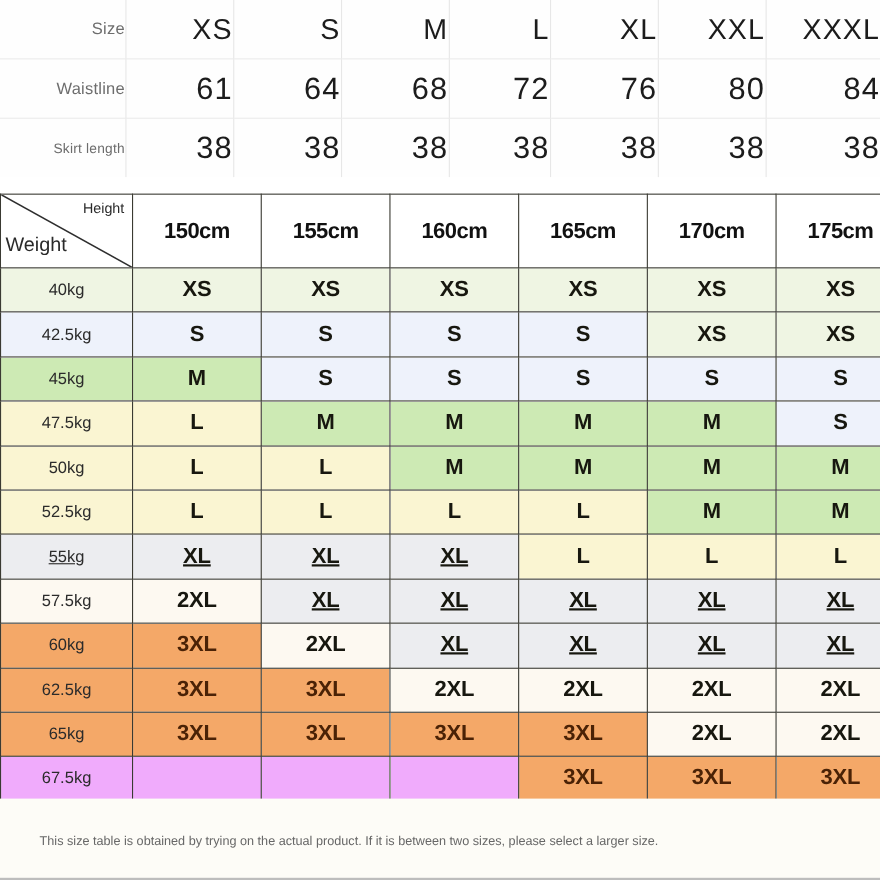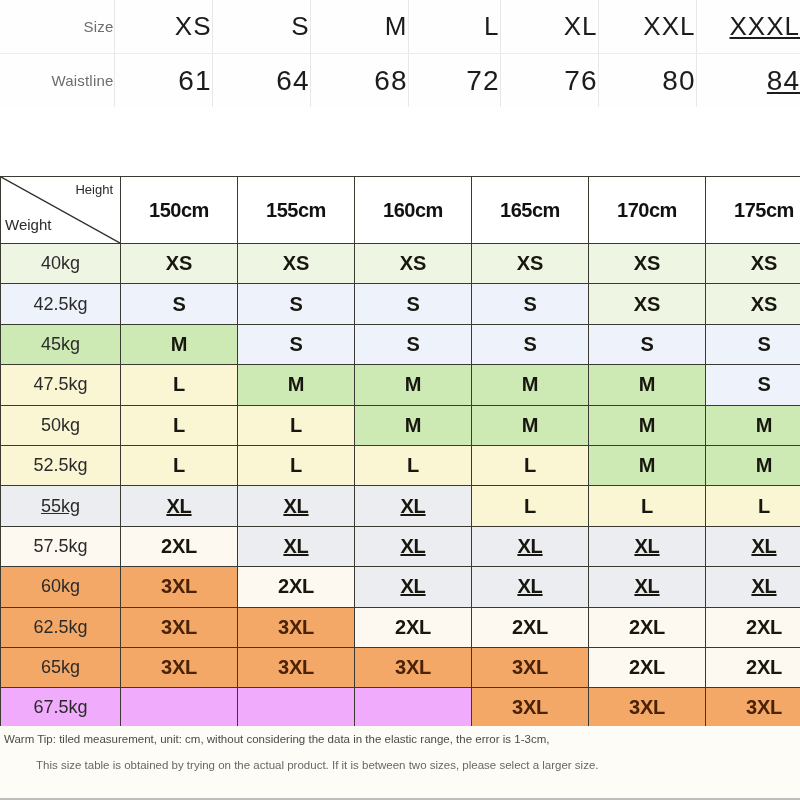--- a/index.html
+++ b/index.html
@@ -22,21 +22,21 @@
     height:53px;
     border-right:1px solid #e7e7e7;
     border-bottom:1px solid #ececec;
     text-align:right;
     vertical-align:middle;
     padding:0;
     overflow:hidden;
     white-space:nowrap;
   }
   .top-table tr:last-child td{border-bottom:none;}
-  .top-table td:last-child{border-right:none;text-decoration:underline;}
+  .top-table td:last-child{border-right:none;}
   .top-rowlabel{
     color:#6d6d6d;
     font-size:15px;
     letter-spacing:.2px;
   }
   .top-rowlabel.small{font-size:12.5px;}
   .top-val{
     color:#1c1c1c;
     font-size:28px;
     font-weight:300;
@@ -77,33 +77,33 @@
     position:absolute;left:0;top:0;width:100%;height:100%;
     overflow:hidden;
   }
   .corner .diag svg{display:block;width:100%;height:100%;}
   .corner .lbl-h{
     position:absolute;right:7px;top:5px;
     font-size:13px;color:#2a2a2a;
   }
   .corner .lbl-w{
     position:absolute;left:4px;bottom:10px;
-    font-size:15px;color:#2a2a2a;
+    font-size:18px;color:#2a2a2a;
   }
 
   .colhead{
     background:#ffffff;
     color:#111;
     font-size:20px;
     font-weight:700;
     letter-spacing:-0.5px;
   }
   .rowhead{
     color:#2b2b2b;
-    font-size:18px;
+    font-size:15px;
     font-weight:400;
     text-align:center;
   }
   .cell{
     font-size:20px;
     font-weight:700;
     color:#17170f;
     letter-spacing:-0.2px;
   }
   .cell.c-3XL{color:#4a2206;}
@@ -164,20 +164,30 @@
         <tr>
           <td class="top-rowlabel">Waistline</td>
           <td class="top-val">61</td>
           <td class="top-val">64</td>
           <td class="top-val">68</td>
           <td class="top-val">72</td>
           <td class="top-val">76</td>
           <td class="top-val">80</td>
           <td class="top-val">84</td>
         </tr>
+        <tr>
+          <td class="top-rowlabel small">Skirt length</td>
+          <td class="top-val">38</td>
+          <td class="top-val">38</td>
+          <td class="top-val">38</td>
+          <td class="top-val">38</td>
+          <td class="top-val">38</td>
+          <td class="top-val">38</td>
+          <td class="top-val">38</td>
+        </tr>
       </tbody>
   </table>
 
   <div class="matrix-wrap">
     <table class="matrix">
       <colgroup>
         <col style="width:120px">
           <col style="width:117px">
           <col style="width:117px">
         <col style="width:117px">
@@ -309,17 +319,16 @@
             <td class="cell f-none"></td>
             <td class="cell f-3XL c-3XL">3XL</td>
             <td class="cell f-3XL c-3XL">3XL</td>
             <td class="cell f-3XL c-3XL">3XL</td>
           </tr>
         </tbody>
     </table>
   </div>
 
   <div class="footer">
-    <div class="tip1">Warm Tip: tiled measurement, unit: cm, without considering the data in the elastic range, the error is 1-3cm,</div>
     <div class="tip2">This size table is obtained by trying on the actual product. If it is between two sizes, please select a larger size.</div>
   </div>
 
 </div>
 
 </body></html>

